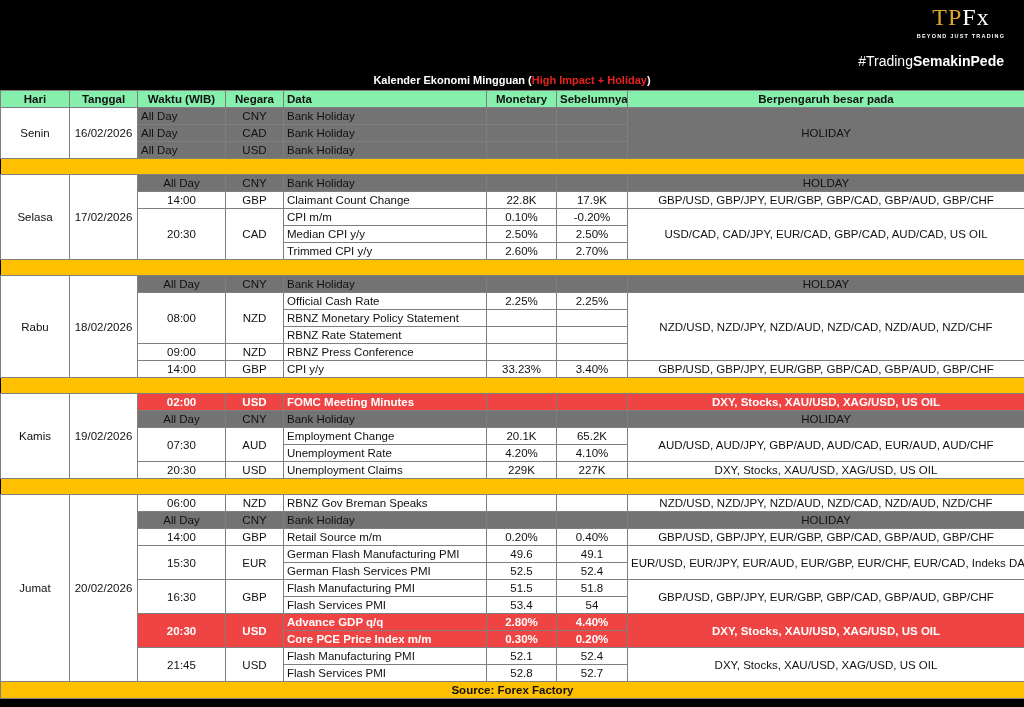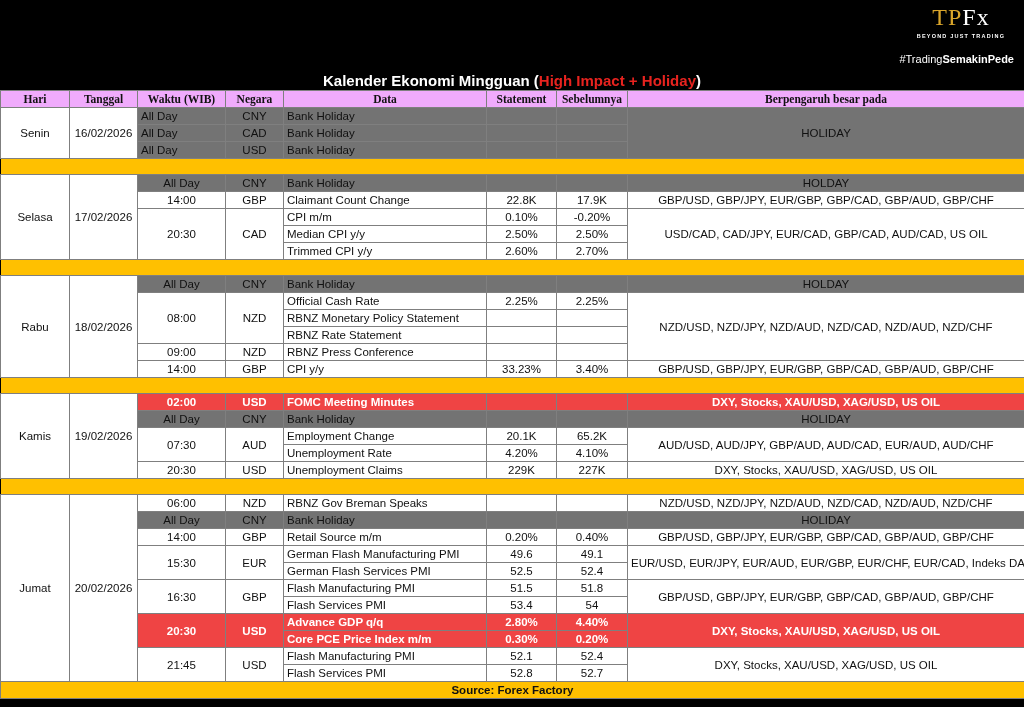--- a/index.html
+++ b/index.html
@@ -3,28 +3,28 @@
 <meta charset="utf-8">
 <style>
   html, body { margin:0; padding:0; }
   body { width:1024px; height:707px; background:#000; overflow:hidden; font-family:"Liberation Sans", sans-serif; position:relative; }
   .banner { position:absolute; left:0; top:0; width:1024px; height:71px; background:#000; }
   .logo { position:absolute; right:14px; top:2px; width:98px; text-align:center; }
   .logo-main { font-family:"Liberation Serif", serif; font-size:24px; line-height:30px; letter-spacing:1px; }
   .logo-main .tp { color:#d9a52b; }
   .logo-main .fx { color:#ffffff; }
   .logo-tag { color:#ffffff; font-size:5.5px; letter-spacing:1.2px; font-weight:bold; margin-top:1px; }
-  .hashtag { position:absolute; right:10px; top:53px; color:#fff; font-size:11px; }
+  .hashtag { position:absolute; right:20px; top:53px; color:#fff; font-size:14px; }
   .hashtag b { font-weight:bold; }
-  .title { position:absolute; left:0; top:71px; width:1024px; height:19px; text-align:center; color:#fff; font-weight:bold; font-size:15px; line-height:19px; }
+  .title { position:absolute; left:0; top:71px; width:1024px; height:19px; text-align:center; color:#fff; font-weight:bold; font-size:11px; line-height:19px; }
   .title .red { color:#e8231f; }
   table { position:absolute; left:0; top:90px; border-collapse:collapse; table-layout:fixed; width:1024px; }
   td, th { border:1px solid #7f7f7f; font-size:11.5px; padding:0 3px; height:16px; line-height:16px; white-space:nowrap; overflow:hidden; color:#111; }
-  th { background:#f0abfc; font-weight:bold; text-align:center; height:16px;font-family:Liberation Serif, serif; }
-  th.left { text-align:center;margin-left:8px; }
+  th { background:#86efac; font-weight:bold; text-align:center; height:16px; }
+  th.left { text-align:left;margin-left:8px; }
   td { background:#fff; }
   .c { text-align:center; }
   .l { text-align:left; }
   .grey td, td.grey { background:#737373; }
   .red td, td.red { background:#ef4444; color:#fff; font-weight:bold; }
   .sep td { background:#ffc000; height:15px; border-left:none; border-right:none; }
   .foot td { background:#ffc000; font-weight:bold; text-align:center; height:15px; }
   td.white { background:#fff !important; color:#111 !important; font-weight:normal; }
 </style>
 </head>
@@ -51,21 +51,21 @@
       <col style="width:71px">
       <col style="width:397px">
   </colgroup>
   <tbody>
       <tr>
     <th>Hari</th>
     <th>Tanggal</th>
     <th>Waktu (WIB)</th>
     <th>Negara</th>
     <th class="left">Data</th>
-    <th>Statement</th>
+    <th>Monetary</th>
     <th>Sebelumnya</th>
     <th>Berpengaruh besar pada</th>
   </tr>
 
   <tr class="grey">
     <td rowspan="3" class="c white">Senin</td>
     <td rowspan="3" class="c white">16/02/2026</td>
     <td class="l">All Day</td>
     <td class="c">CNY</td>
     <td class="l">Bank Holiday</td>

